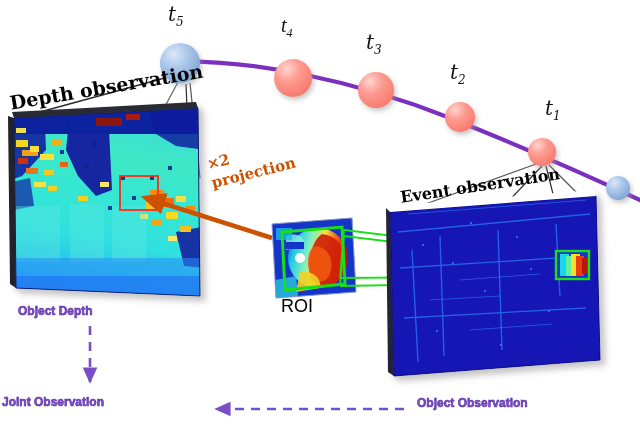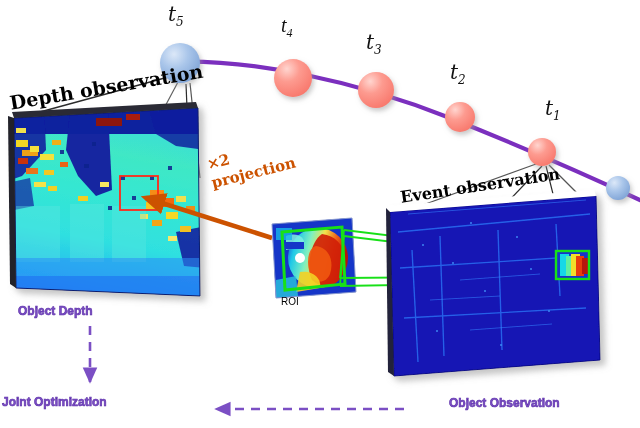--- a/index.html
+++ b/index.html
@@ -46,21 +46,21 @@
     font-size:16px;
     color:#000;
     transform:rotate(-8.5deg);
     transform-origin:left top;
     white-space:nowrap;
   }
   .caption-roi{
     position:absolute;
     left:281px;top:296px;
     font-family:"Liberation Sans",sans-serif;
-    font-size:10px;
+    font-size:18px;
     color:#000;
     white-space:nowrap;
   }
   .caption-proj{
     position:absolute;
     left:205px;top:156px;
     font-family:"DejaVu Serif",serif;
     font-weight:bold;
     font-size:15px;
     color:#cc5200;
@@ -76,21 +76,21 @@
     font-family:Liberation Sans, sans-serif;
     font-weight:bold;
     font-size:12px;
     color:#7b4fc4;
     white-space:nowrap;
     -webkit-text-stroke:0.6px #5b2ea8;
     text-shadow:0 0 1px #ffffff;
   }
   #lbl-object-depth{left:18px;top:304px;}
   #lbl-joint-opt{left:2px;top:395px;}
-  #lbl-object-obs{left:417px;top:396px;margin-left:32px;}
+  #lbl-object-obs{left:417px;top:396px;}
 </style>
 </head>
 <body>
 
 <div id="stage">
 
   <svg class="layer" width="640" height="428" viewBox="0 0 640 428">
     <defs>
 
       <radialGradient id="gBlue" cx="35%" cy="28%" r="78%">
@@ -363,17 +363,17 @@
     <div class="caption-depth">Depth observation</div>
     <div class="caption-event">Event observation</div>
     <div class="caption-roi">ROI</div>
 
     <div class="caption-proj">
       <div>×2</div>
       <div>projection</div>
     </div>
 
     <div class="flow-label" id="lbl-object-depth">Object Depth</div>
-    <div class="flow-label" id="lbl-joint-opt">Joint Optimization</div>
+    <div class="flow-label" id="lbl-joint-opt">Joint Observation</div>
     <div class="flow-label" id="lbl-object-obs">Object Observation</div>
   </div>
 
 </div>
 
 </body></html>

